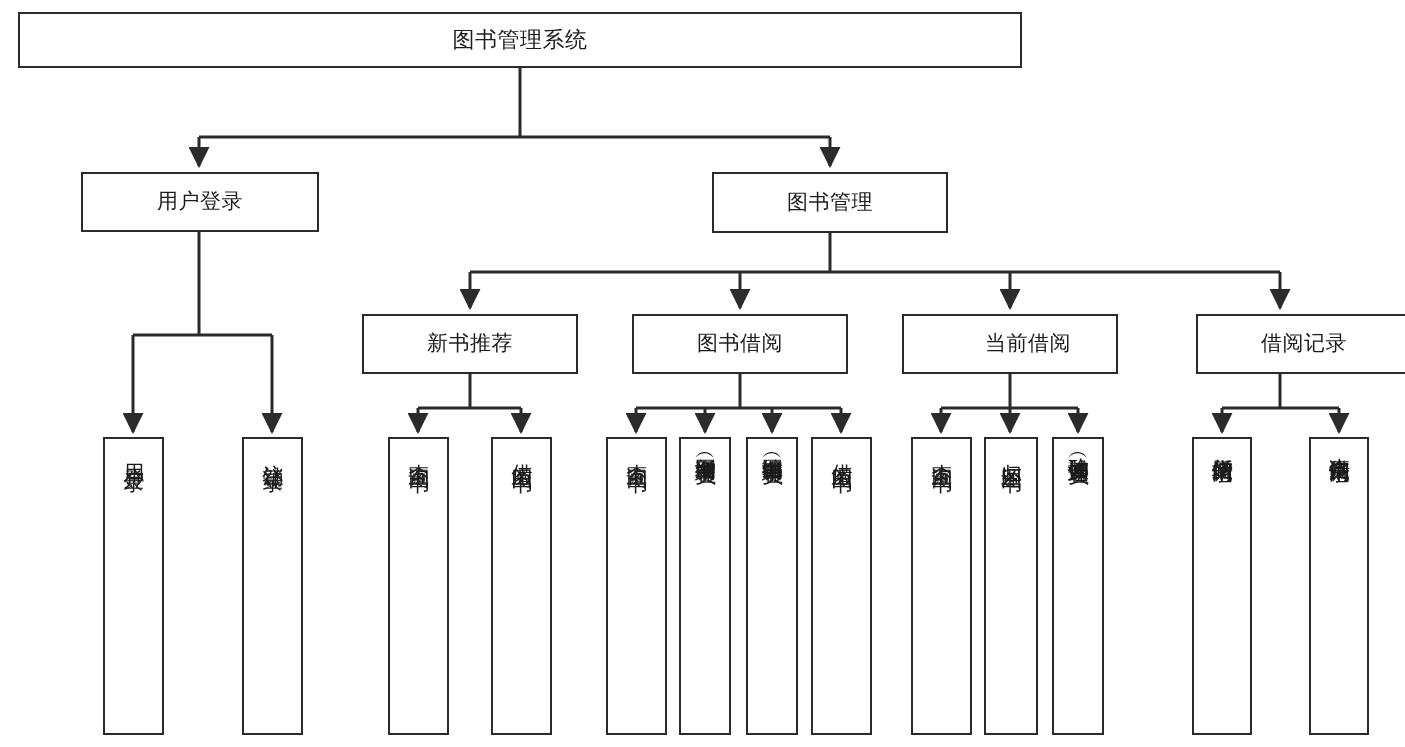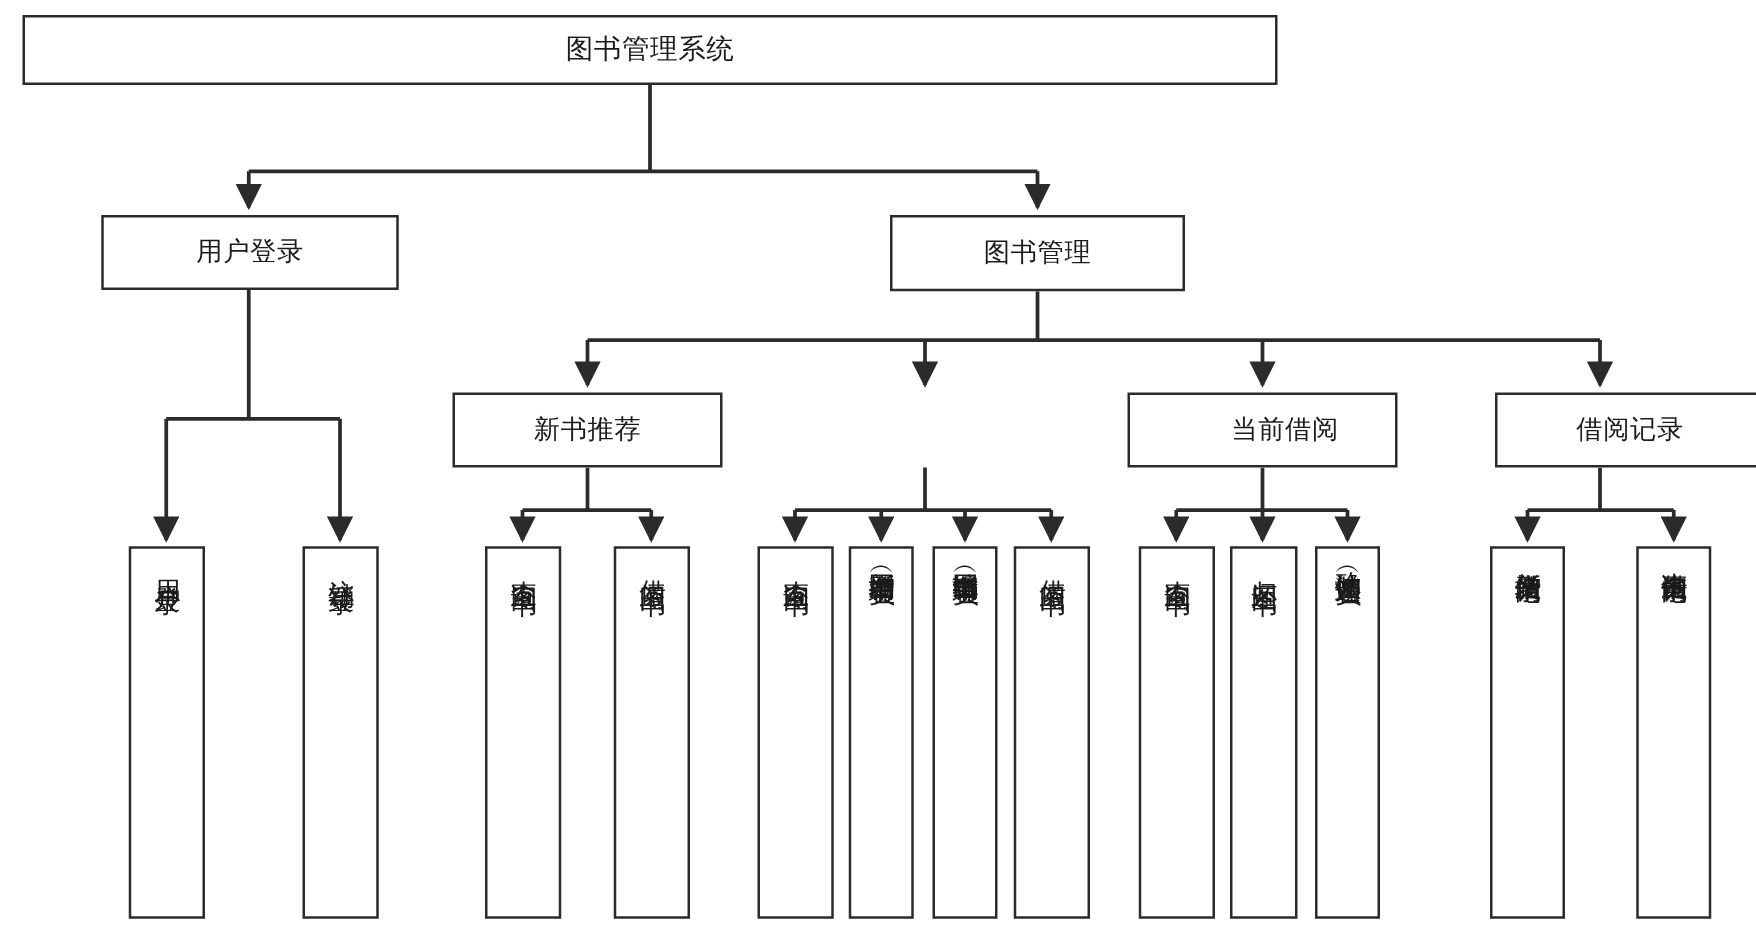--- a/index.html
+++ b/index.html
@@ -151,20 +151,23 @@
   </div>
 
   <div class="node horiz" style="left:362px; top:314px; width:216px; height:60px;">
     <span class="node-label">新书推荐</span>
   </div>
 
   <div class="node horiz" style="left:712px; top:172px; width:236px; height:61px;">
     <span class="node-label">图书管理</span>
   </div>
 
+  <div class="node horiz" style="left:632px; top:314px; width:216px; height:60px;">
+    <span class="node-label">图书借阅</span>
+  </div>
 
   <div class="node horiz" style="left:902px; top:314px; width:216px; height:60px;padding-left:36px;">
     <span class="node-label">当前借阅</span>
   </div>
 
   <div class="node horiz" style="left:1172px; top:314px; width:216px; height:60px;margin-left:24px;">
     <span class="node-label">借阅记录</span>
   </div>
 
   <div class="node leaf" style="left:103px; top:437px; width:61px; height:298px;">

